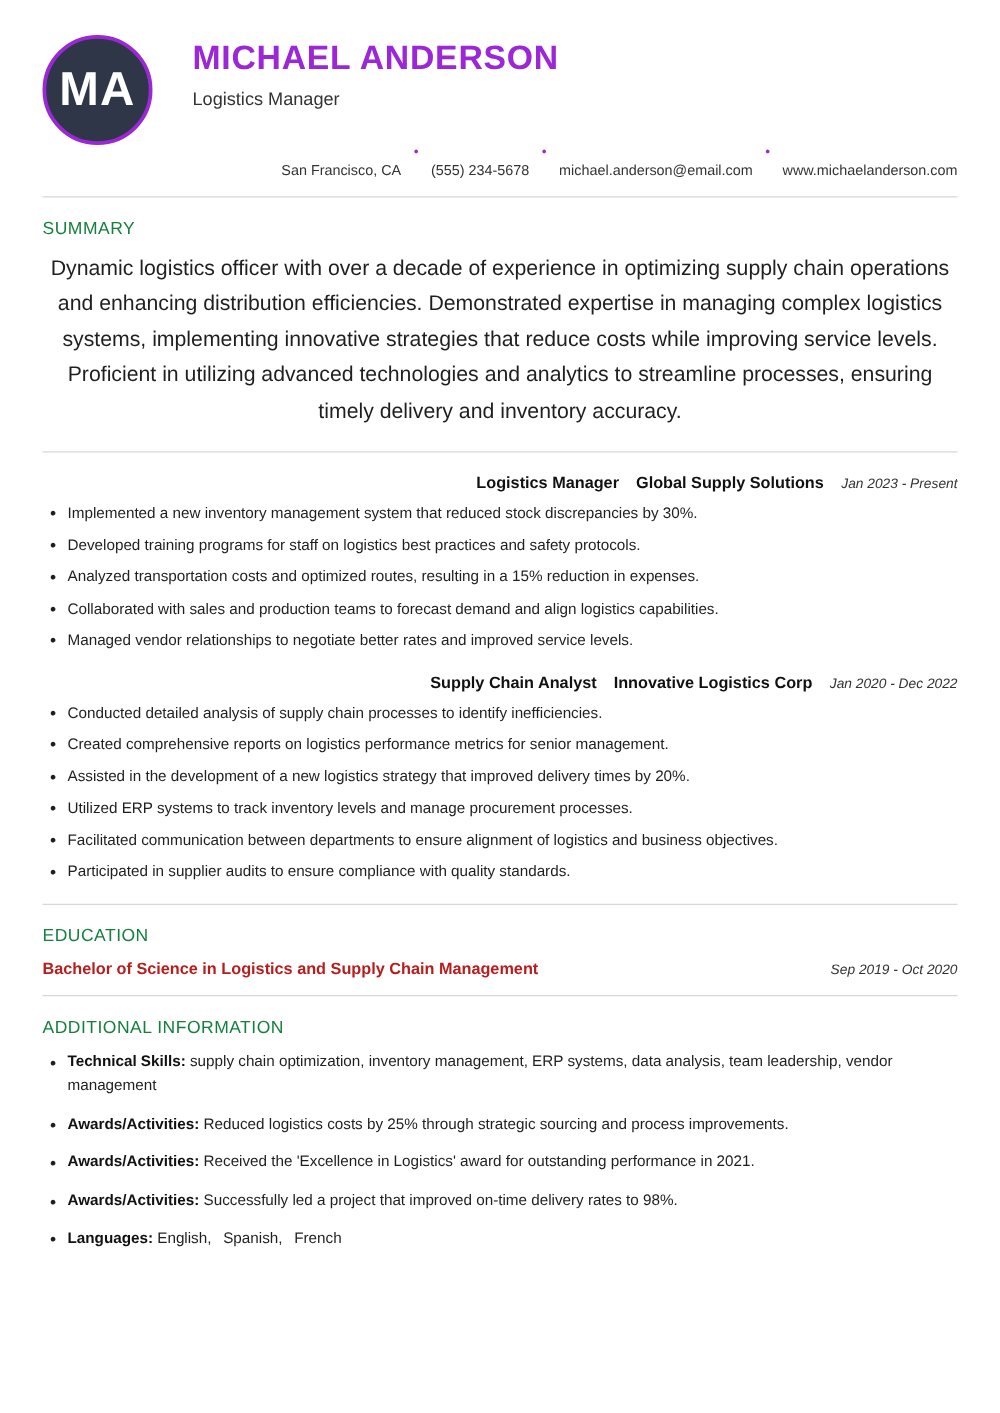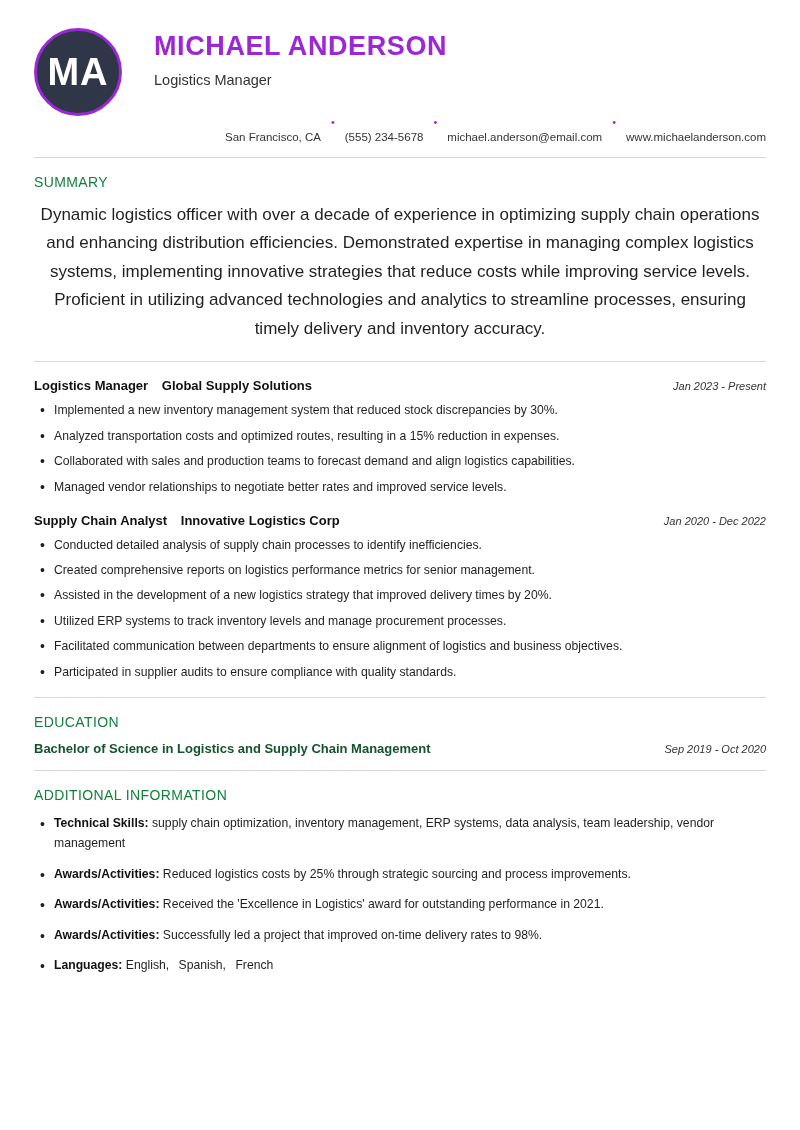--- a/index.html
+++ b/index.html
@@ -98,21 +98,21 @@
     font-size: 17px;
     line-height: 1.68;
     color: #1f1f1f;
     margin: 0 0 18px 0;
     text-align: center;
   }
 
   .job { margin-bottom: 6px; }
   .job-head {
     display: flex;
-    justify-content: space-between;
+    justify-content: flex-end;
     align-items: baseline;
     margin-bottom: 8px;
   }
   .job-head-left {
     font-size: 13px;
     font-weight: bold;
     color: #111111;
   }
   .job-role { margin-right: 10px; }
   .job-dates {
@@ -146,21 +146,21 @@
 
   .edu-head {
     display: flex;
     justify-content: space-between;
     align-items: baseline;
     margin-bottom: 14px;
   }
   .edu-degree {
     font-size: 13px;
     font-weight: bold;
-    color: #14532d;
+    color: #b91c1c;
   }
 
   ul.info-list {
     list-style: none;
     margin: 0;
     padding: 0;
   }
   ul.info-list li {
     position: relative;
     padding-left: 20px;
@@ -214,20 +214,21 @@
     <div class="job">
       <div class="job-head">
         <div class="job-head-left">
           <span class="job-role">Logistics Manager</span>
           <span class="job-company">Global Supply Solutions</span>
         </div>
         <div class="job-dates">Jan 2023 - Present</div>
       </div>
       <ul class="bullets">
         <li>Implemented a new inventory management system that reduced stock discrepancies by 30%.</li>
+        <li>Developed training programs for staff on logistics best practices and safety protocols.</li>
         <li>Analyzed transportation costs and optimized routes, resulting in a 15% reduction in expenses.</li>
         <li>Collaborated with sales and production teams to forecast demand and align logistics capabilities.</li>
         <li>Managed vendor relationships to negotiate better rates and improved service levels.</li>
       </ul>
     </div>
 
     <div class="job">
       <div class="job-head">
         <div class="job-head-left">
           <span class="job-role">Supply Chain Analyst</span>

